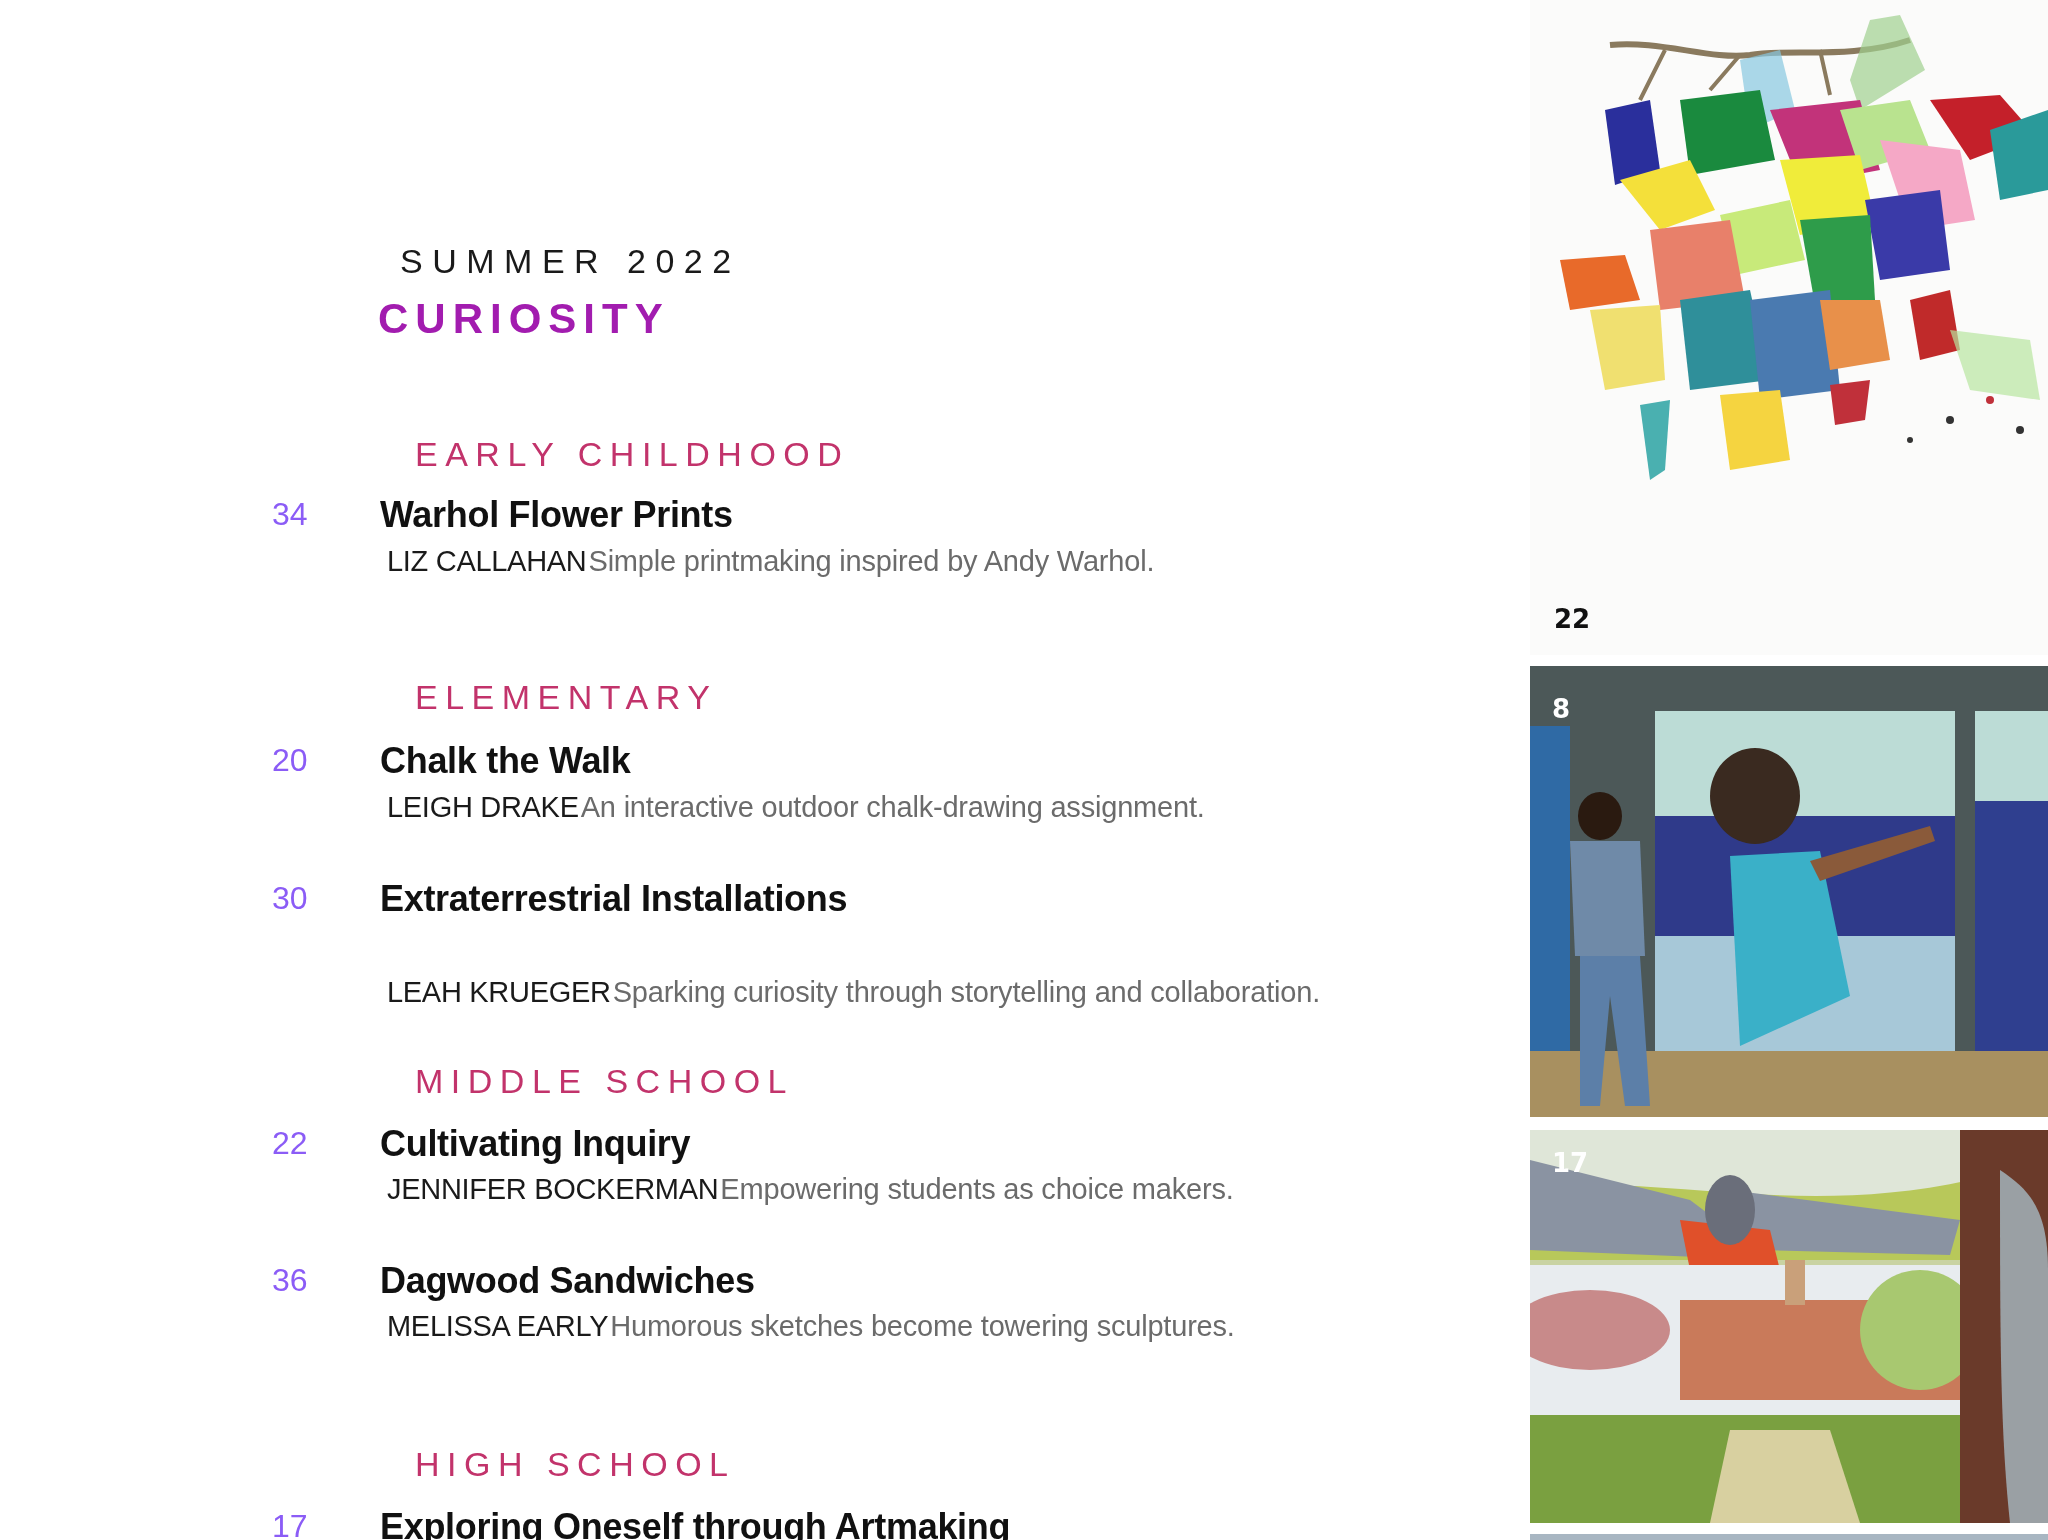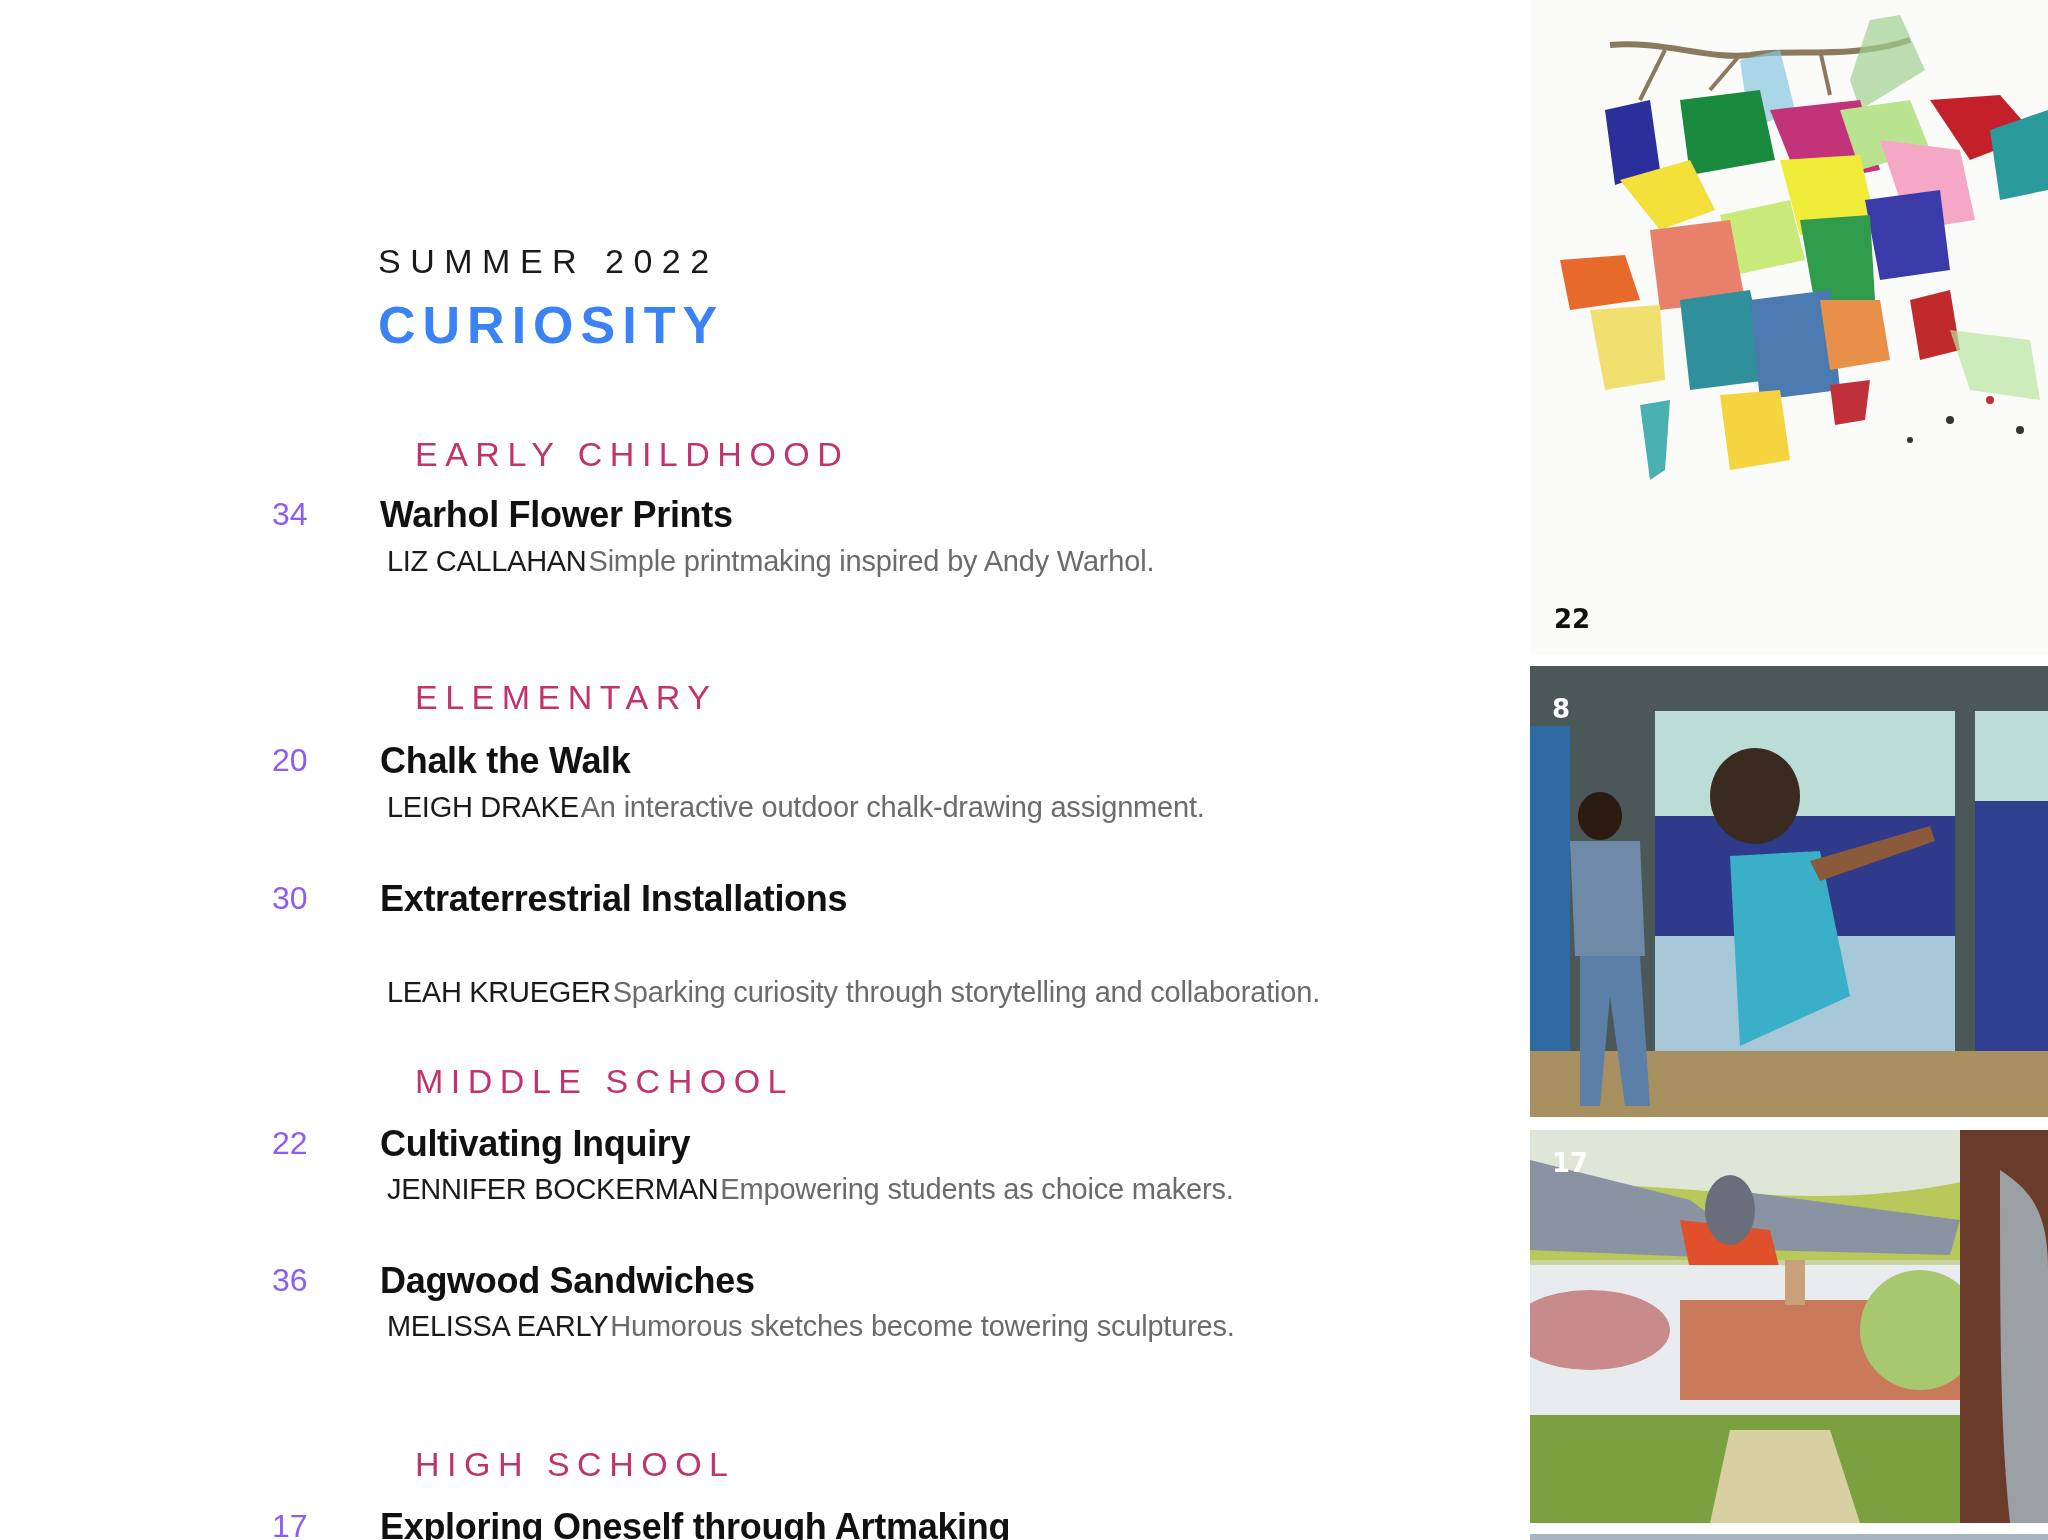--- a/index.html
+++ b/index.html
@@ -4,24 +4,24 @@
 <style>
   html, body { margin: 0; padding: 0; }
   body {
     width: 2048px; height: 1540px; overflow: hidden; position: relative;
     background: #ffffff;
     font-family: "Liberation Sans", sans-serif;
     color: #111111;
   }
   .abs { position: absolute; white-space: nowrap; }
   .issue {
-    left: 378px; top: 242px; font-size: 34px; letter-spacing: 9.5px; color: #1a1a1a;
+    left: 400px; top: 242px; font-size: 34px; letter-spacing: 9.5px; color: #1a1a1a;
   }
   .theme {
-    left: 378px; top: 295px; font-size: 52px; font-weight: bold; letter-spacing: 7px; color: #3b82f6;
+    left: 378px; top: 295px; font-size: 42px; font-weight: bold; letter-spacing: 7px; color: #a21caf;
   }
   .section {
     left: 379px; font-size: 34px; letter-spacing: 7.5px; color: #c2336b; margin-left: 36px;
   }
   .page-num {
     left: 272px; font-size: 32px; color: #8b5cf6;
   }
   .title {
     left: 380px; font-size: 36px; font-weight: bold; color: #111111; letter-spacing: -0.3px;
   }

